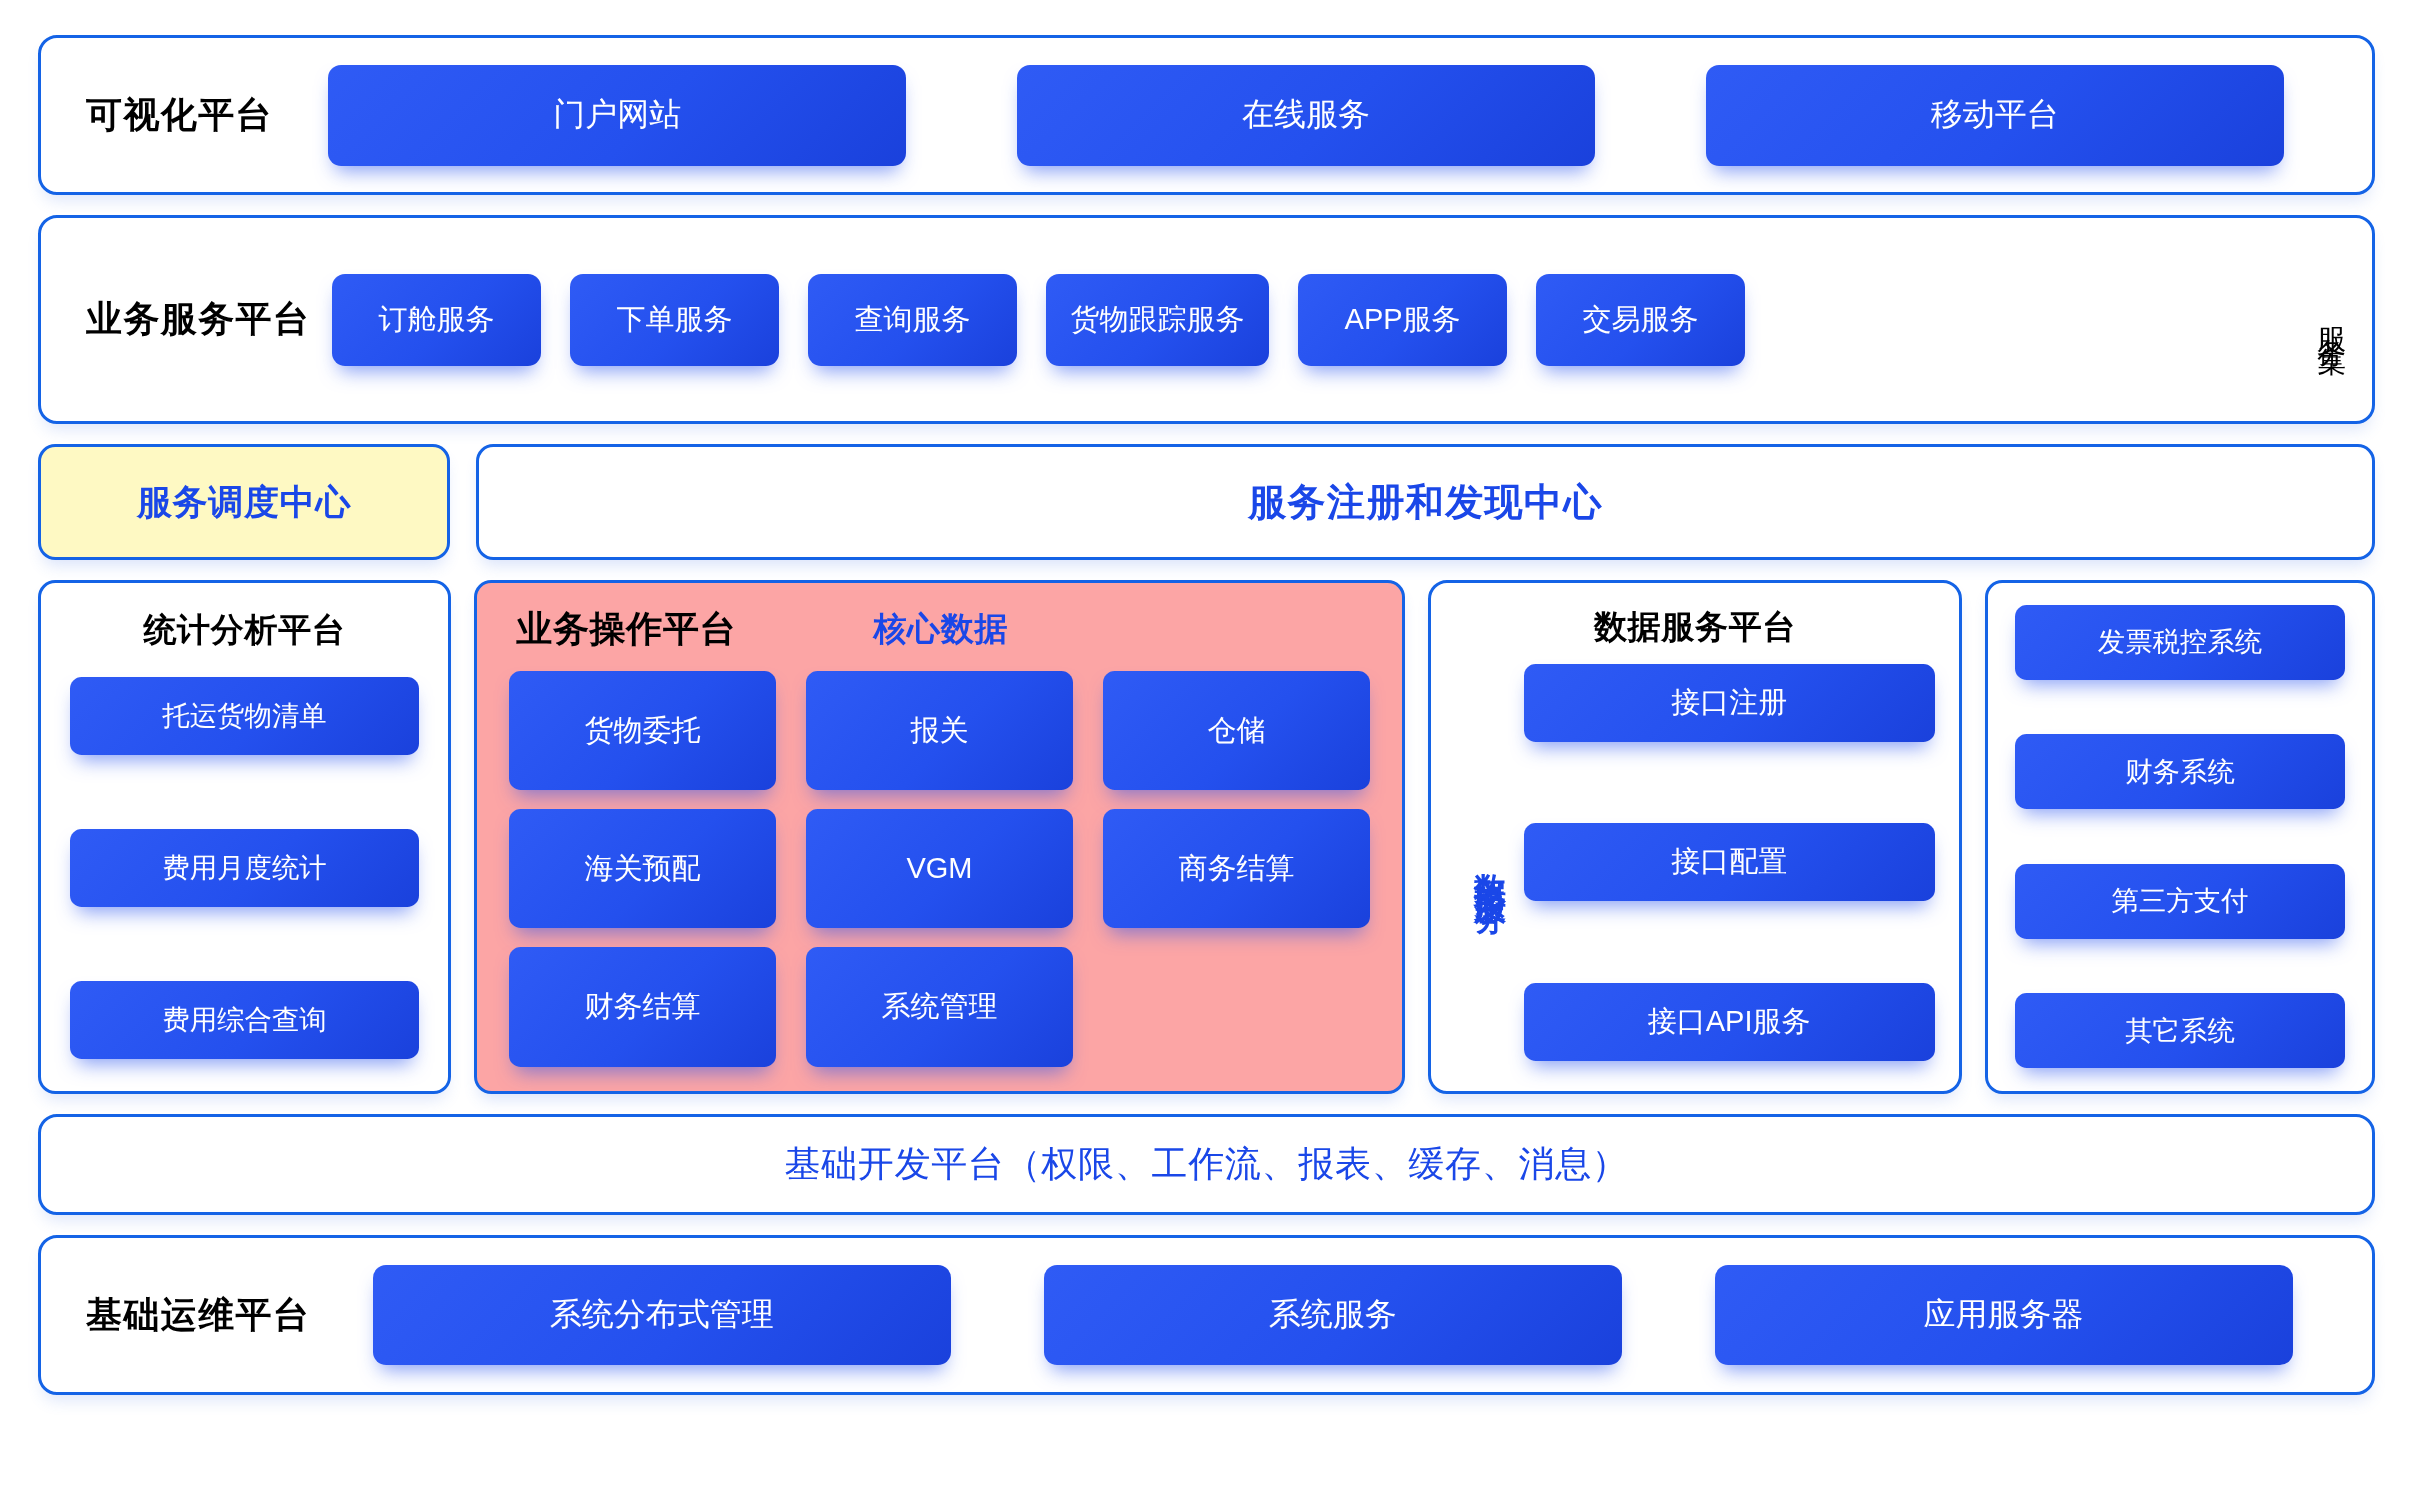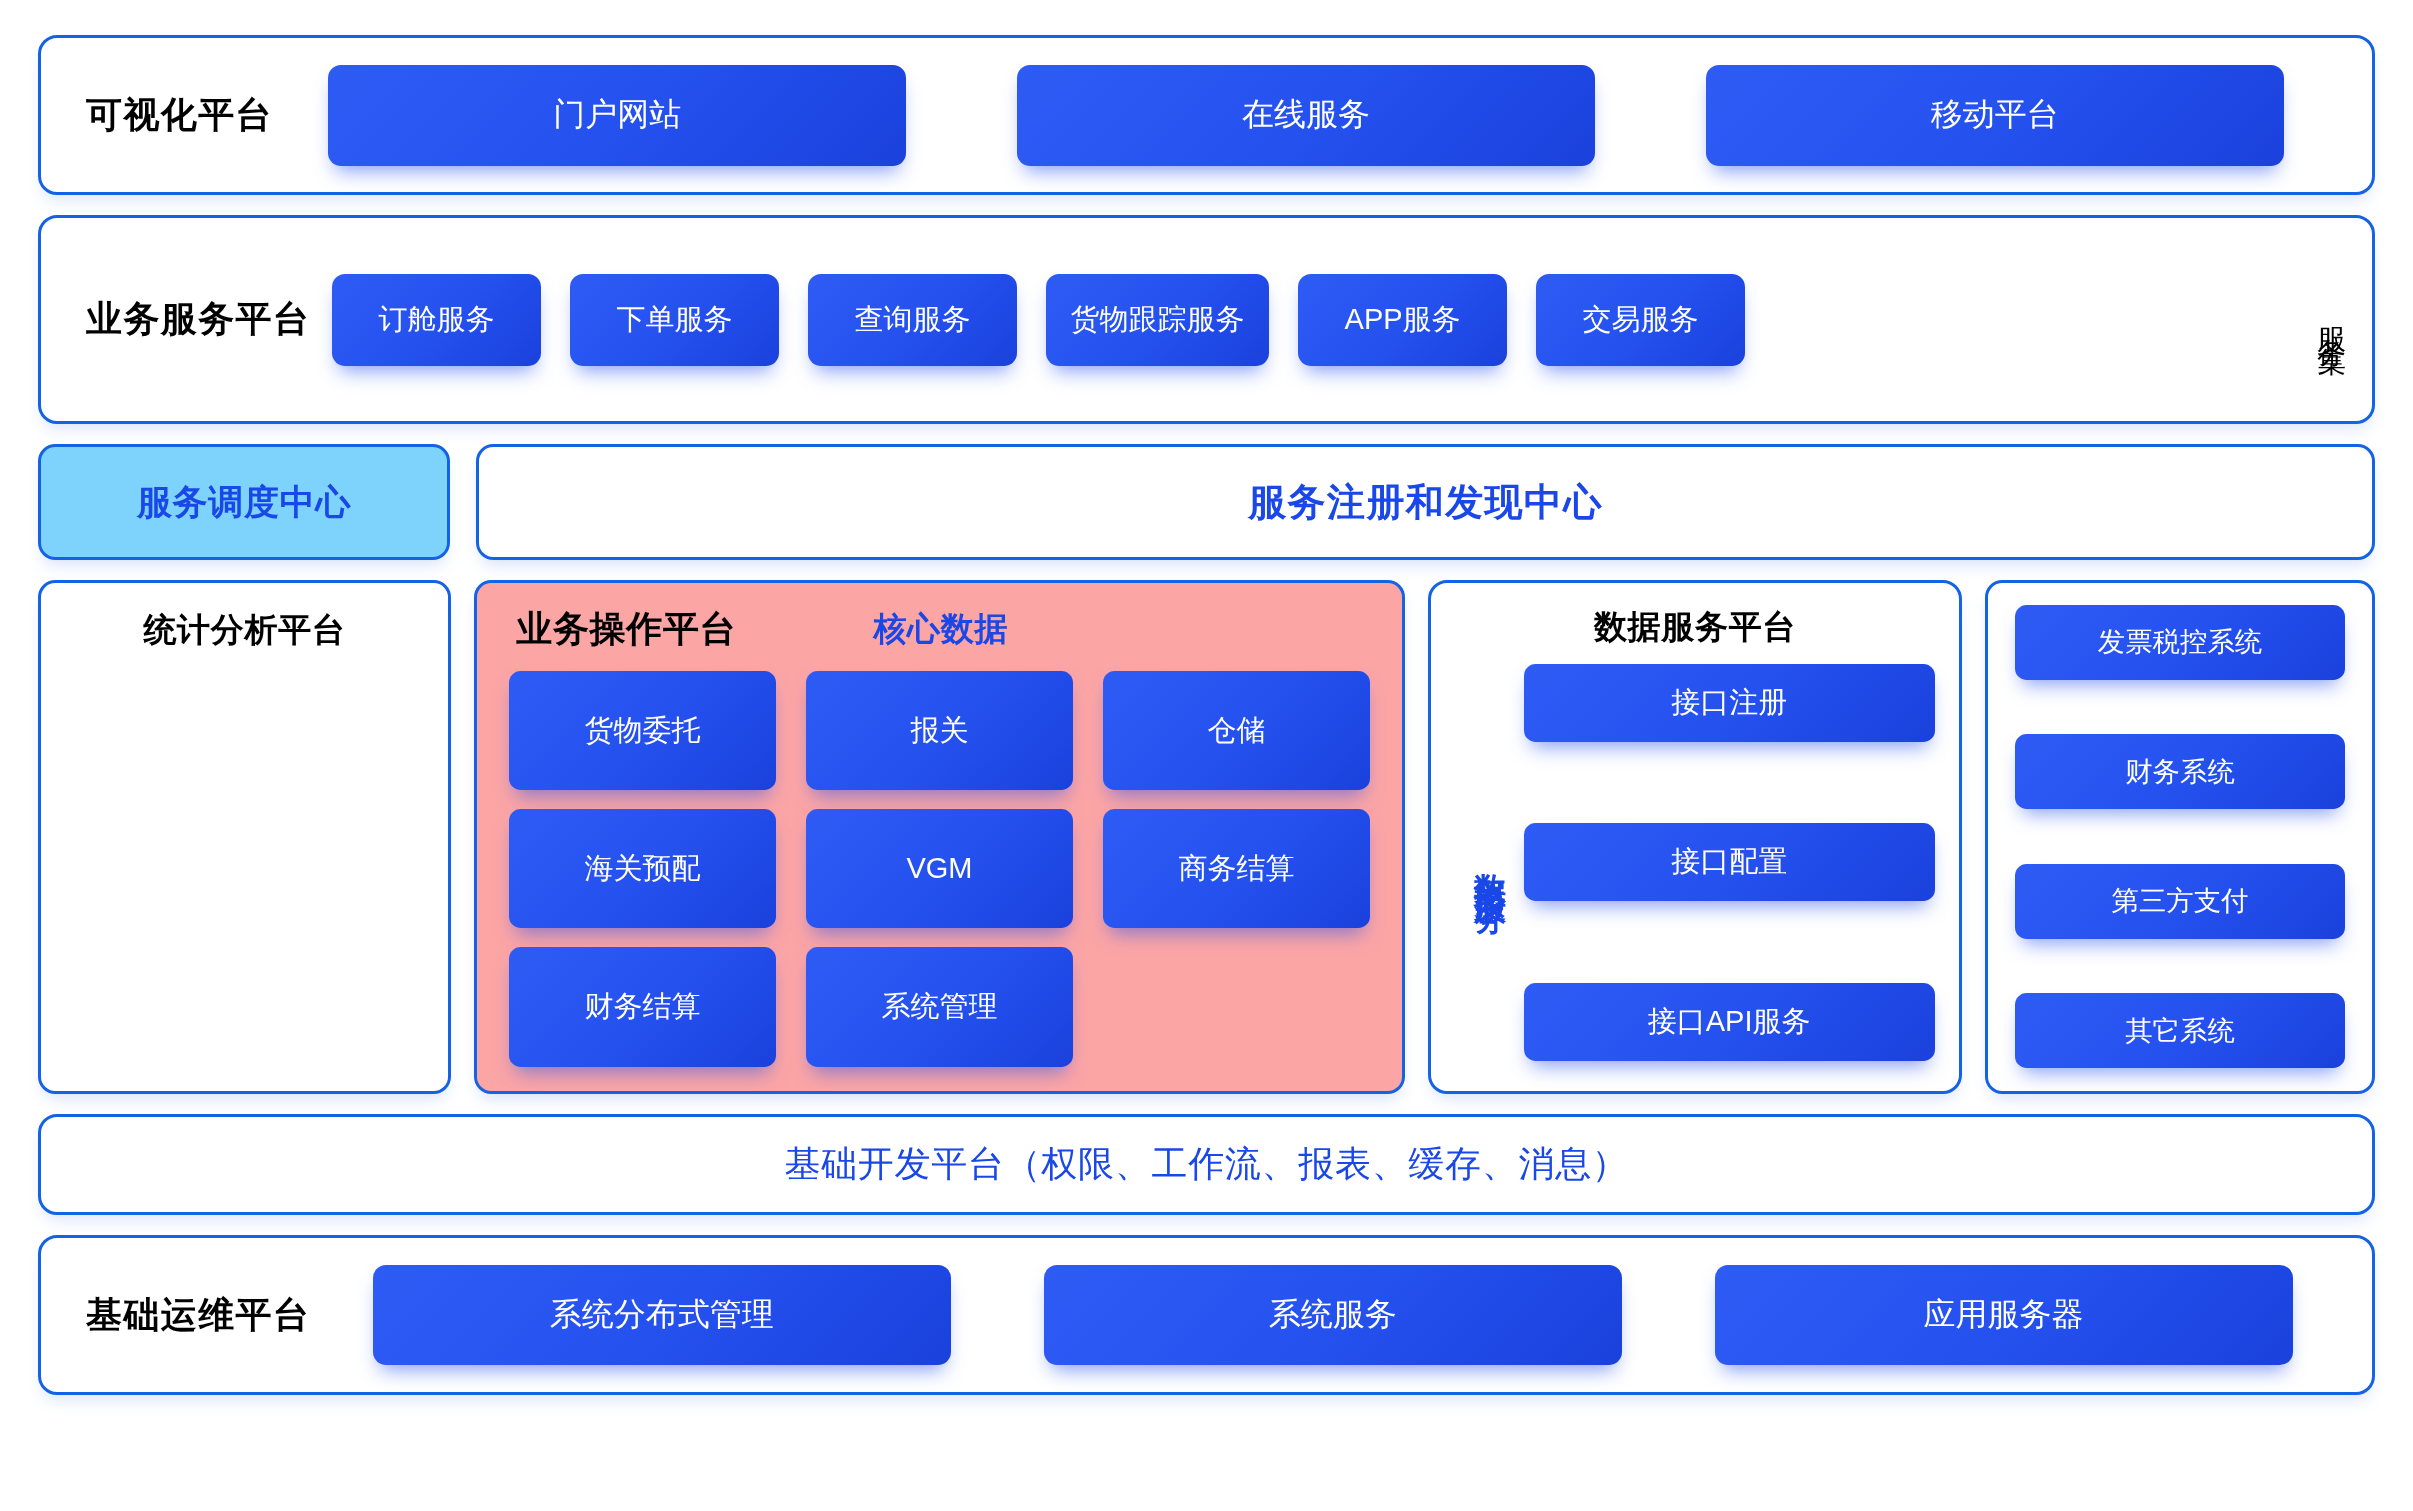--- a/index.html
+++ b/index.html
@@ -111,21 +111,21 @@
   
   #row-registry {
     display: flex;
     gap: 26px;
     height: 116px;
   }
   #dispatch-card {
     width: 412px;
     border: 3.6px solid #1463E6;
     border-radius: 17.3px;
-    background: #7dd3fc;
+    background: #fef9c3;
     display: flex;
     align-items: center;
     justify-content: center;
     box-sizing: border-box;
     box-shadow: 0 10px 16px -5.8px rgba(60,110,230,0.2);
   }
   #dispatch-card span {
     color: #1A47E8;
     font-weight: bold;
     font-size: 35px;
@@ -358,20 +358,25 @@
     </div>
     <div id="registry-card">
       <span>服务注册和发现中心</span>
     </div>
   </div>
 
   <div id="row-columns">
 
     <div class="col-card" id="col-stats">
       <div class="col-heading">统计分析平台</div>
+      <div class="stack">
+        <div class="pill">托运货物清单</div>
+        <div class="pill">费用月度统计</div>
+        <div class="pill">费用综合查询</div>
+      </div>
     </div>
 
     <div id="col-ops">
       <div class="ops-head">
         <div class="title">业务操作平台</div>
         <div class="core">核心数据</div>
       </div>
       <div id="ops-grid">
         <div class="pill">货物委托</div>
         <div class="pill">报关</div>

